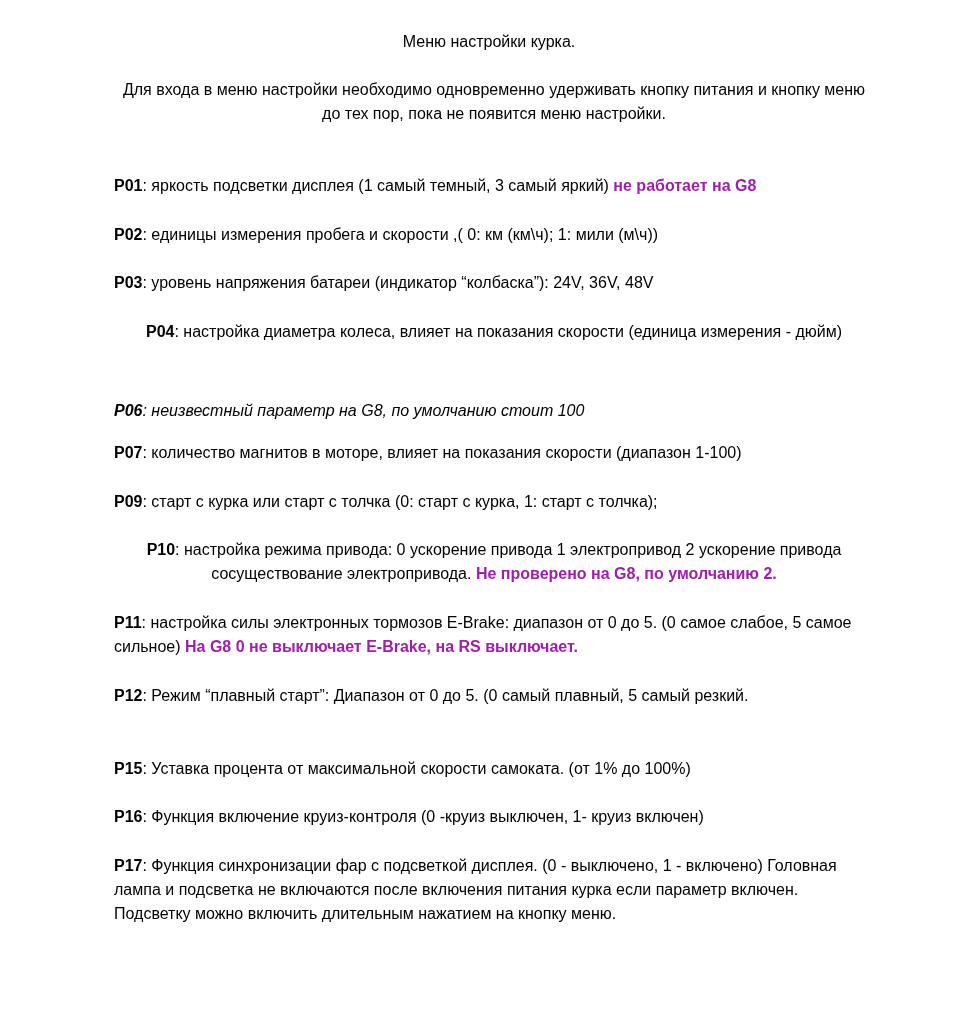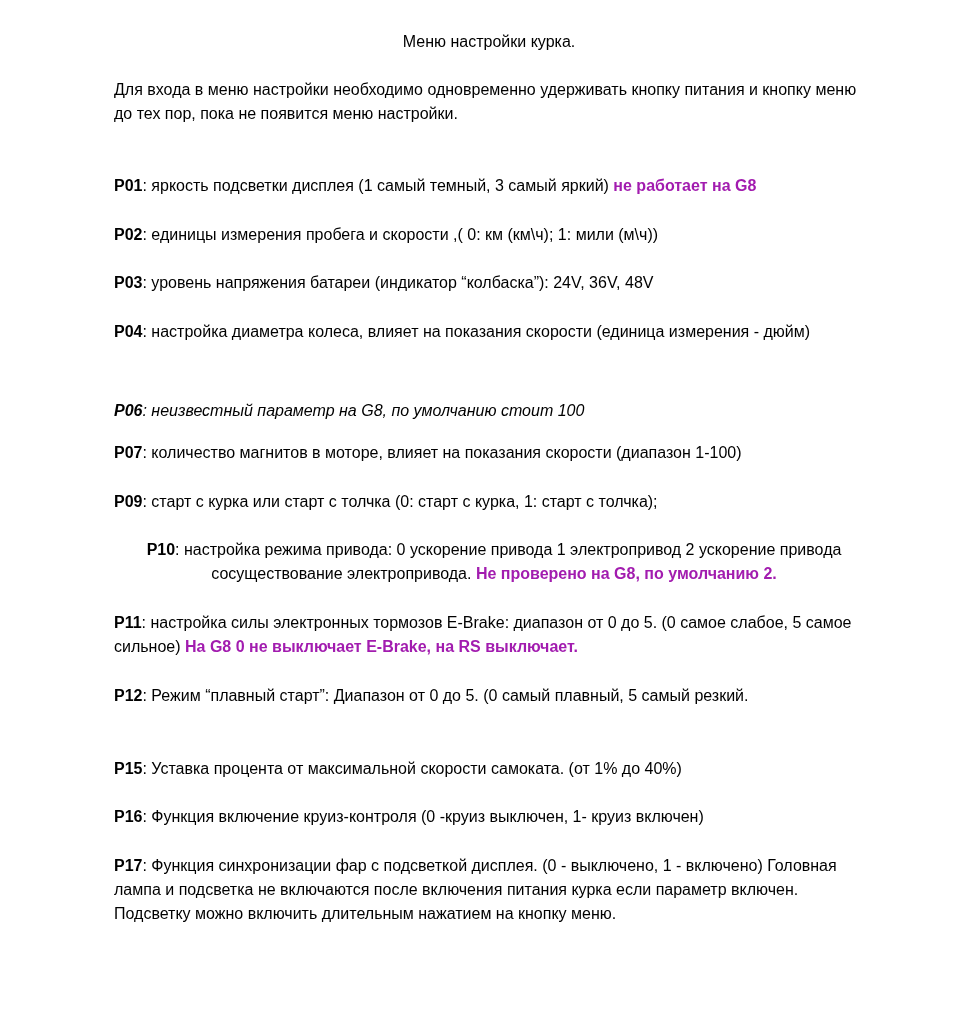--- a/index.html
+++ b/index.html
@@ -6,21 +6,21 @@
     body {
       width: 978px; height: 1032px; position: relative; overflow: hidden;
       font-family: "Liberation Sans", sans-serif; color: #000000;
     }
     .title {
       position: absolute; top: 32px; left: 0; width: 978px; text-align: center;
       font-weight: normal; font-size: 16px; line-height: 20px;
     }
     .intro {
       position: absolute; top: 78px; left: 114px; width: 760px;
-      font-size: 16px; line-height: 24px;
+      font-size: 16px; line-height: 24px; text-align: center;
     }
     .param {
       position: absolute; left: 114px; width: 760px;
       font-size: 16px; line-height: 24px;
     }
     .code { font-weight: bold; }
     .note { color: #a21caf; font-weight: bold; }
     .note-block {
       display: block; padding-left: 60px; color: #e8181a; font-weight: bold;
     }
@@ -40,21 +40,21 @@
 </div>
 
 <div class="param" style="top:223px;">
   <span class="code">P02</span><span>: единицы измерения пробега и скорости ,( 0: км (км\ч); 1: мили (м\ч))</span>
 </div>
 
 <div class="param" style="top:271px;">
   <span class="code">P03</span><span>: уровень напряжения батареи (индикатор “колбаска”): 24V, 36V, 48V</span>
 </div>
 
-<div class="param" style="top:320px;">
+<div class="param" style="top:320px;text-align:center;">
   <span class="code">P04</span><span>: настройка диаметра колеса, влияет на показания скорости (единица измерения - дюйм)</span>
 </div>
 
 <div class="param" style="top:399px;font-style:italic;">
   <span class="code">P06</span><span>: неизвестный параметр на G8, по умолчанию стоит 100</span>
 </div>
 
 <div class="param" style="top:441px;">
   <span class="code">P07</span><span>: количество магнитов в моторе, влияет на показания скорости (диапазон 1-100)</span>
 </div>
@@ -69,21 +69,21 @@
 
 <div class="param" style="top:611px;">
   <span class="code">P11</span><span>: настройка силы электронных тормозов E-Brake: диапазон от 0 до 5. (0 самое слабое, 5 самое сильное) </span><span class="note">На G8 0 не выключает E-Brake, на RS выключает.</span>
 </div>
 
 <div class="param" style="top:684px;">
   <span class="code">P12</span><span>: Режим “плавный старт”: Диапазон от 0 до 5. (0 самый плавный, 5 самый резкий.</span>
 </div>
 
 <div class="param" style="top:757px;">
-  <span class="code">P15</span><span>: Уставка процента от максимальной скорости самоката. (от 1% до 40%)</span>
+  <span class="code">P15</span><span>: Уставка процента от максимальной скорости самоката. (от 1% до 100%)</span>
 </div>
 
 <div class="param" style="top:805px;">
   <span class="code">P16</span><span>: Функция включение круиз-контроля (0 -круиз выключен, 1- круиз включен)</span>
 </div>
 
 <div class="param" style="top:854px;">
   <span class="code">P17</span><span>: Функция синхронизации фар с подсветкой дисплея. (0 - выключено, 1 - включено) Головная лампа и подсветка не включаются после включения питания курка если параметр включен. Подсветку можно включить длительным нажатием на кнопку меню.</span>
 </div>
 

